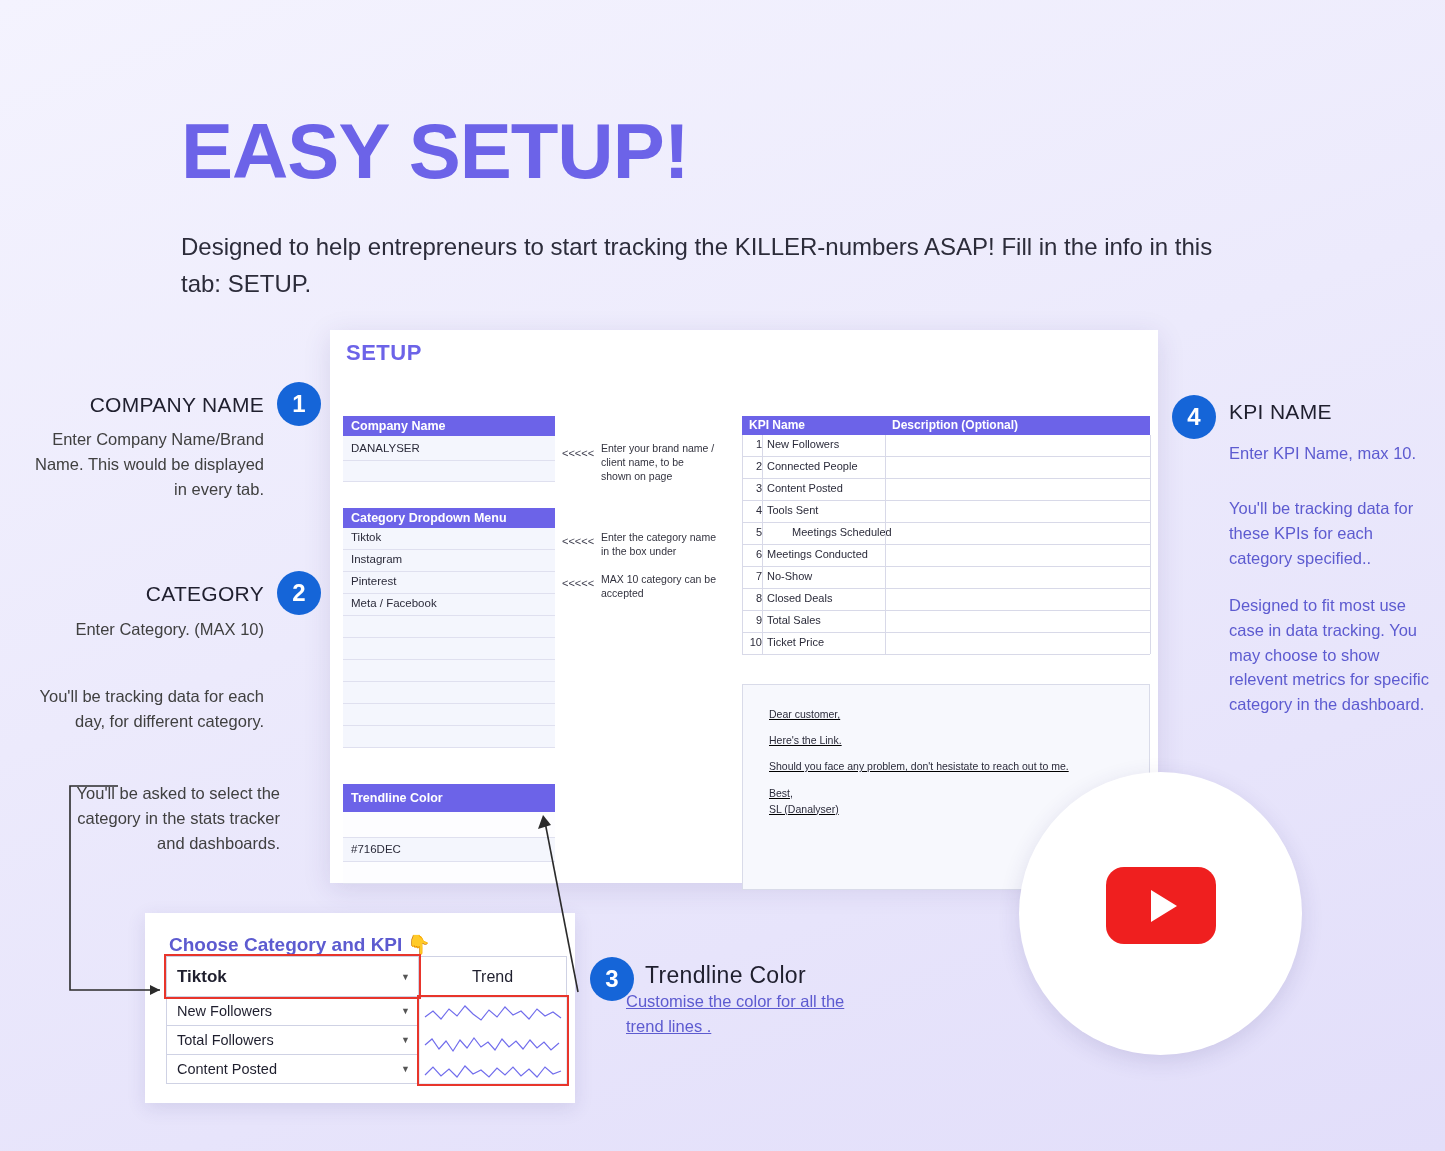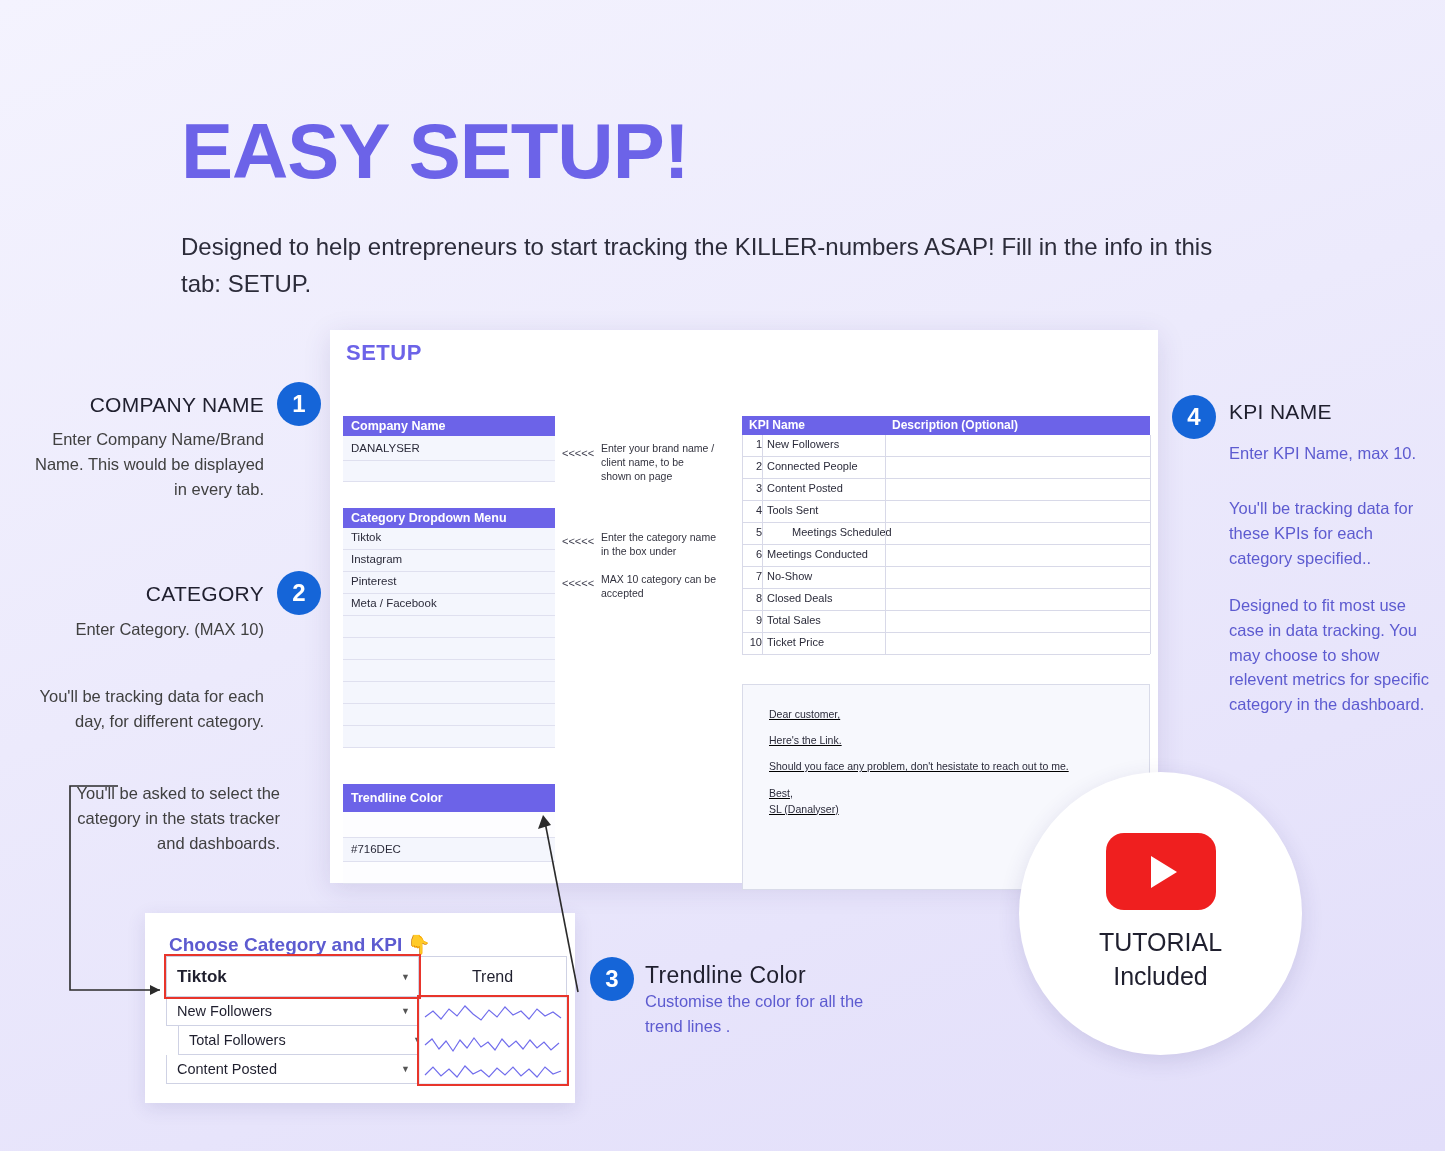--- a/index.html
+++ b/index.html
@@ -414,21 +414,21 @@
 <div class="ann-body" style="left:30px; top:427px; width:234px;">Enter Company Name/Brand Name. This would be displayed in every tab.</div>
 
 <div class="ann-title" style="left:0px; top:582px; width:264px;">CATEGORY</div>
 <div class="badge" style="left:277px; top:571px;">2</div>
 <div class="ann-body" style="left:30px; top:617px; width:234px;">Enter Category.  (MAX 10)</div>
 <div class="ann-body" style="left:30px; top:684px; width:234px;">You'll be tracking data for each day, for different category.</div>
 <div class="ann-body" style="left:60px; top:781px; width:220px;">You'll be asked to select the category in the stats tracker and dashboards.</div>
 
 <div class="badge" style="left:590px; top:957px;">3</div>
 <div class="ann-title-left" style="left:645px; top:962px; width:300px; font-size:23px;">Trendline Color</div>
-<div class="ann-body-right" style="left:645px; top:989px; width:230px;">Customise the color for all the trend lines .</div>
+<div class="ann-body-right" style="left:626px; top:989px; width:230px;text-decoration:underline;">Customise the color for all the trend lines .</div>
 
 <div class="badge" style="left:1172px; top:395px;">4</div>
 <div class="ann-title-left" style="left:1229px; top:400px; width:250px;">KPI NAME</div>
 <div class="ann-body-right" style="left:1229px; top:441px; width:215px;">Enter KPI Name, max 10.</div>
 <div class="ann-body-right" style="left:1229px; top:496px; width:205px;">You'll be tracking data for these KPIs for each category specified..</div>
 <div class="ann-body-right" style="left:1229px; top:593px; width:200px;">Designed to fit most use case in data tracking. You may choose to show relevent metrics for specific category in the dashboard.</div>
 
 <div class="mini">
   <div class="mini-title">
     <span>Choose Category and KPI</span>
@@ -437,21 +437,21 @@
 
   <div class="sel-big">
     <span>Tiktok</span>
     <span class="caret">▼</span>
   </div>
 
   <div class="sel-row" style="top:84px;">
     <span>New Followers</span>
     <span class="caret">▼</span>
   </div>
-  <div class="sel-row" style="top:113px;margin-left:12px;">
+  <div class="sel-row" style="top:113px;">
     <span>Total Followers</span>
     <span class="caret">▼</span>
   </div>
   <div class="sel-row" style="top:142px;">
     <span>Content Posted</span>
     <span class="caret">▼</span>
   </div>
 
   <div class="trend-head">Trend</div>
 
@@ -472,17 +472,13 @@
   <polygon points="160,990 150,985 150,995" fill="#2b2b2b"></polygon>
 
   <path d="M 578 992 L 545 822" fill="none" stroke="#2b2b2b" stroke-width="1.6"></path>
   <polygon points="543,815 538,829 551,825" fill="#2b2b2b"></polygon>
 </svg>
 
 <div class="tutorial">
   <div class="yt">
       <div class="yt-tri"></div>
     </div>
-  <div class="tut-text">
-    <div>TUTORIAL</div>
-    <div>Included</div>
-  </div>
 </div>
 
 </body></html>

